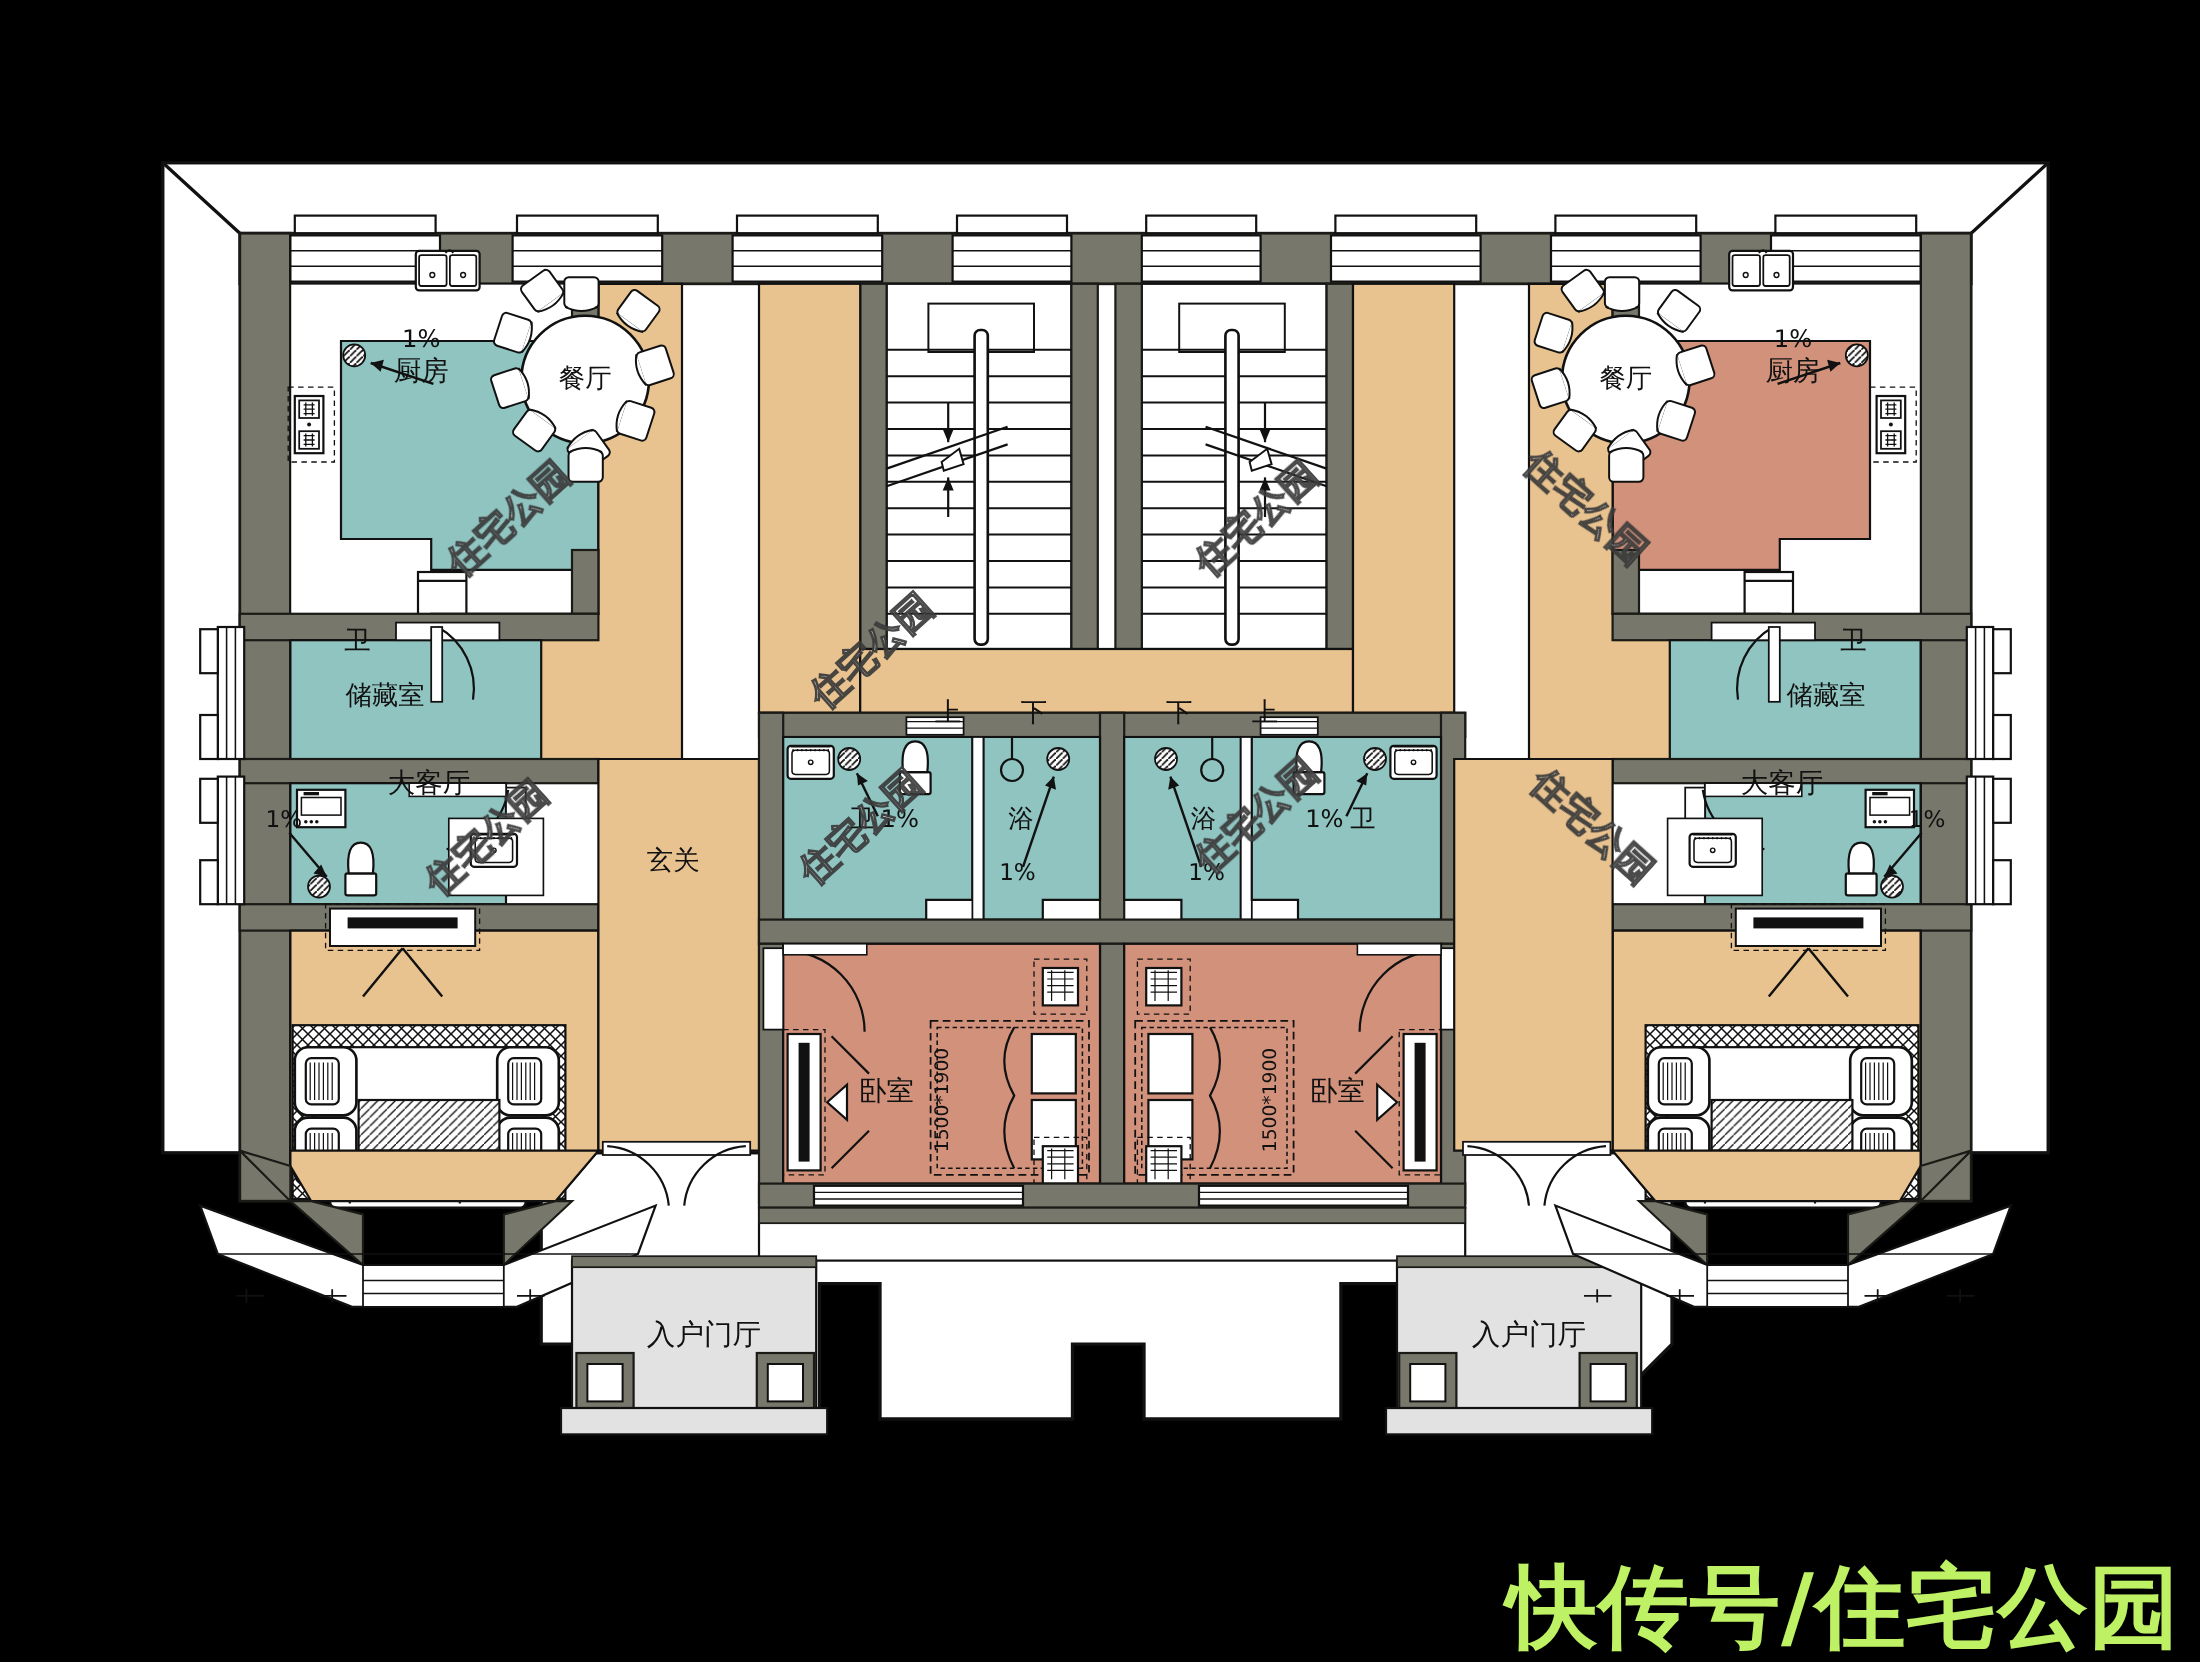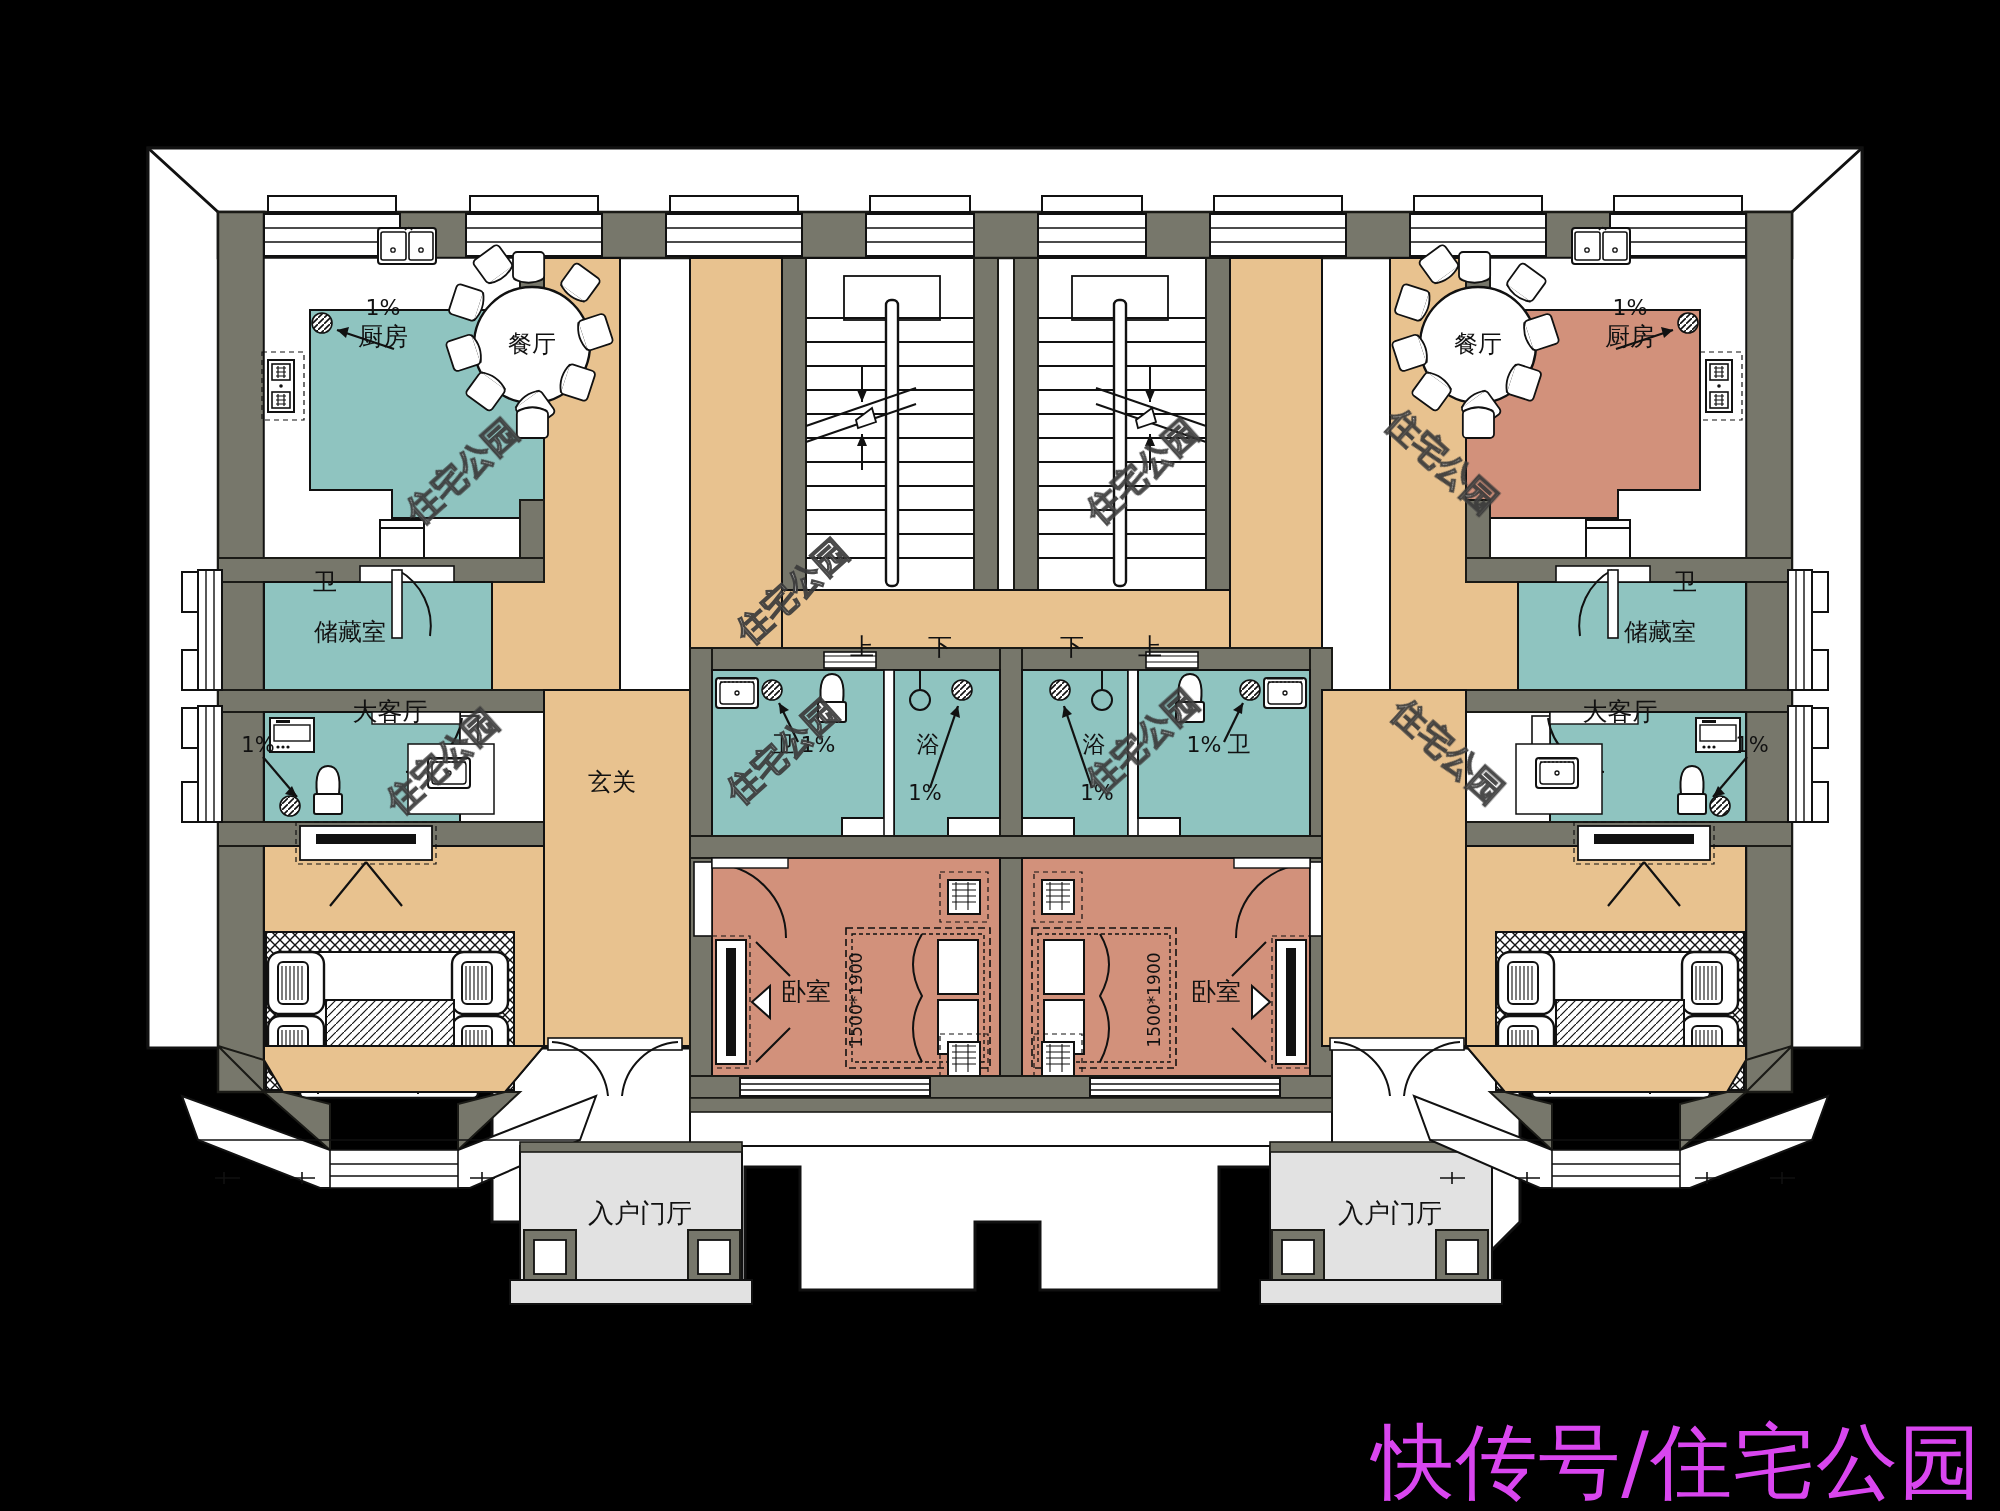--- a/index.html
+++ b/index.html
@@ -1,20 +1,20 @@
 <!DOCTYPE html>
 <html><head>
 <meta charset="utf-8">
 <style>
   html,body{margin:0;padding:0;background:#000;}
   body{width:2000px;height:1511px;position:relative;overflow:hidden;
        font-family:"DejaVu Sans","Liberation Sans",sans-serif;}
   #stage{position:absolute;left:0;top:0;width:2000px;height:1511px;background:#000;}
   svg{position:absolute;left:0;top:0;}
-  .wm{position:absolute;color:#d946ef;font-weight:normal;letter-spacing:1px;
+  .wm{position:absolute;color:#bef264;font-weight:bold;letter-spacing:1px;
       text-shadow:0 0 2px #000;}
   #brand{right:18px;bottom:8px;font-size:82px;line-height:1;}
 </style>
 </head>
 <body>
 
 <div id="stage">
 
 <svg width="2000" height="1511" viewBox="0 0 2000 1511">
   <defs>

